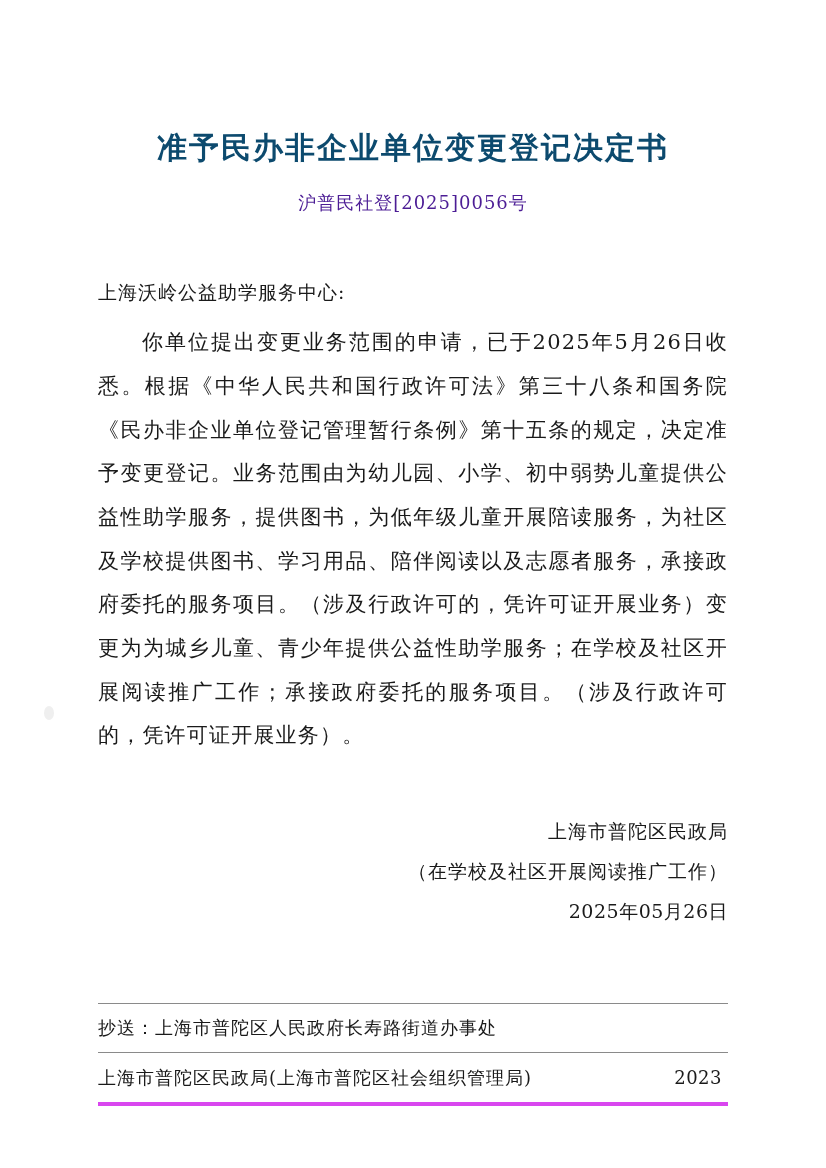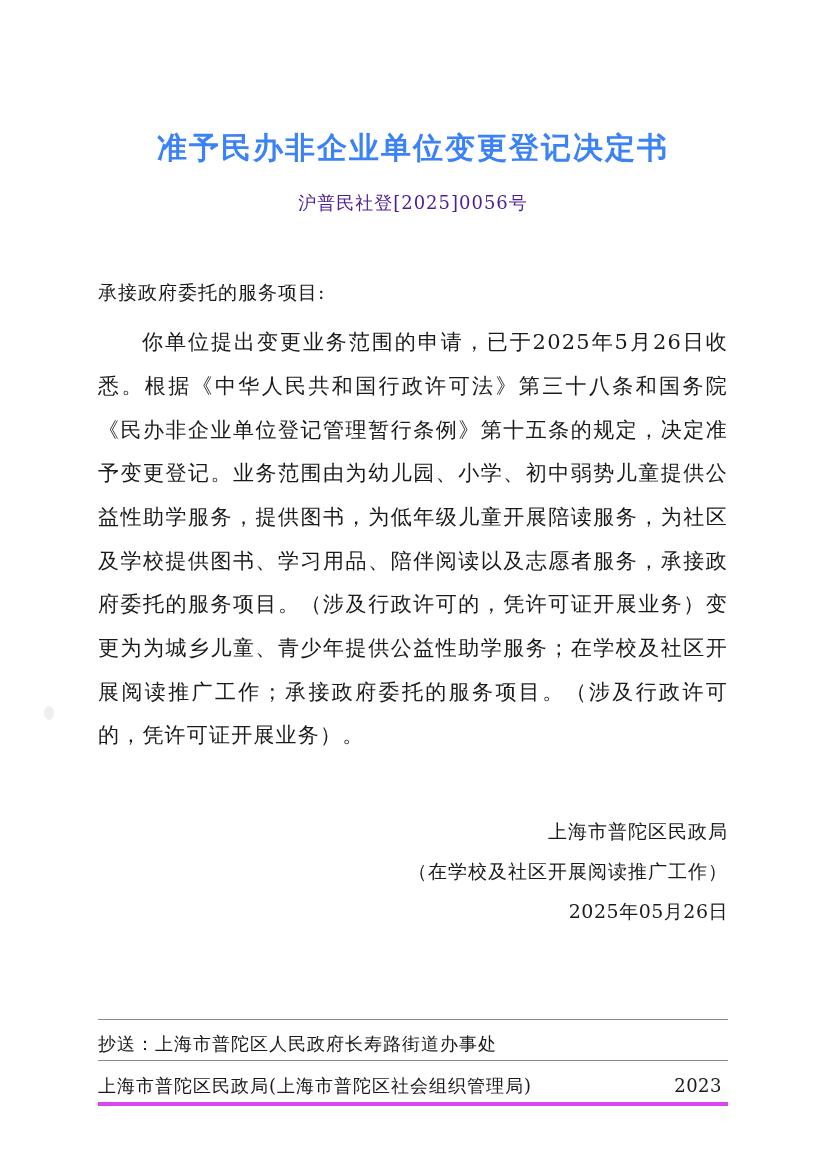--- a/index.html
+++ b/index.html
@@ -23,21 +23,21 @@
     height: 1168px;
     box-sizing: border-box;
     padding: 0 98px;
   }
   .doc-title {
     margin-top: 128px;
     text-align: center;
     font-size: 30px;
     font-weight: 700;
     letter-spacing: 2px;
-    color: #3b82f6;
+    color: #0c4a6e;
     font-family: "DejaVu Serif", "Liberation Serif", serif;
   }
   .doc-number {
     margin-top: 22px;
     text-align: center;
     font-size: 18px;
     letter-spacing: 1px;
     color: #4c1d95;
   }
   .addressee {
@@ -77,21 +77,21 @@
     bottom: 62px;
   }
   .footer-rule {
     border: 0;
     border-top: 1px solid #8a8a8a;
     margin: 0 0 12px 0;
   }
   .footer-line {
     font-size: 18px;
     letter-spacing: 1px;
-    padding-bottom: 4px;
+    padding-bottom: 12px;
     border-bottom: 1px solid #8a8a8a;
     margin-bottom: 13px;
     white-space: nowrap;
   }
   .footer-line.last {
     display: flex;
     justify-content: space-between;
     align-items: baseline;
     border-bottom: 4px solid #d946ef;
     margin-bottom: 0;
@@ -112,21 +112,21 @@
 </style>
 </head>
 <body>
 
 <div class="page">
 
   <div class="doc-title">准予民办非企业单位变更登记决定书</div>
 
   <div class="doc-number">沪普民社登[2025]0056号</div>
 
-  <div class="addressee">承接政府委托的服务项目:</div>
+  <div class="addressee">上海沃岭公益助学服务中心:</div>
 
   <div class="body-text">你单位提出变更业务范围的申请，已于2025年5月26日收悉。根据《中华人民共和国行政许可法》第三十八条和国务院《民办非企业单位登记管理暂行条例》第十五条的规定，决定准予变更登记。业务范围由为幼儿园、小学、初中弱势儿童提供公益性助学服务，提供图书，为低年级儿童开展陪读服务，为社区及学校提供图书、学习用品、陪伴阅读以及志愿者服务，承接政府委托的服务项目。（涉及行政许可的，凭许可证开展业务）变更为为城乡儿童、青少年提供公益性助学服务；在学校及社区开展阅读推广工作；承接政府委托的服务项目。（涉及行政许可的，凭许可证开展业务）。</div>
 
   <div class="signature-block">
     <span class="sig-line">上海市普陀区民政局</span>
     <span class="sig-line">（在学校及社区开展阅读推广工作）</span>
     <span class="sig-date">2025年05月26日</span>
   </div>
 
   <div class="smudge"></div>

